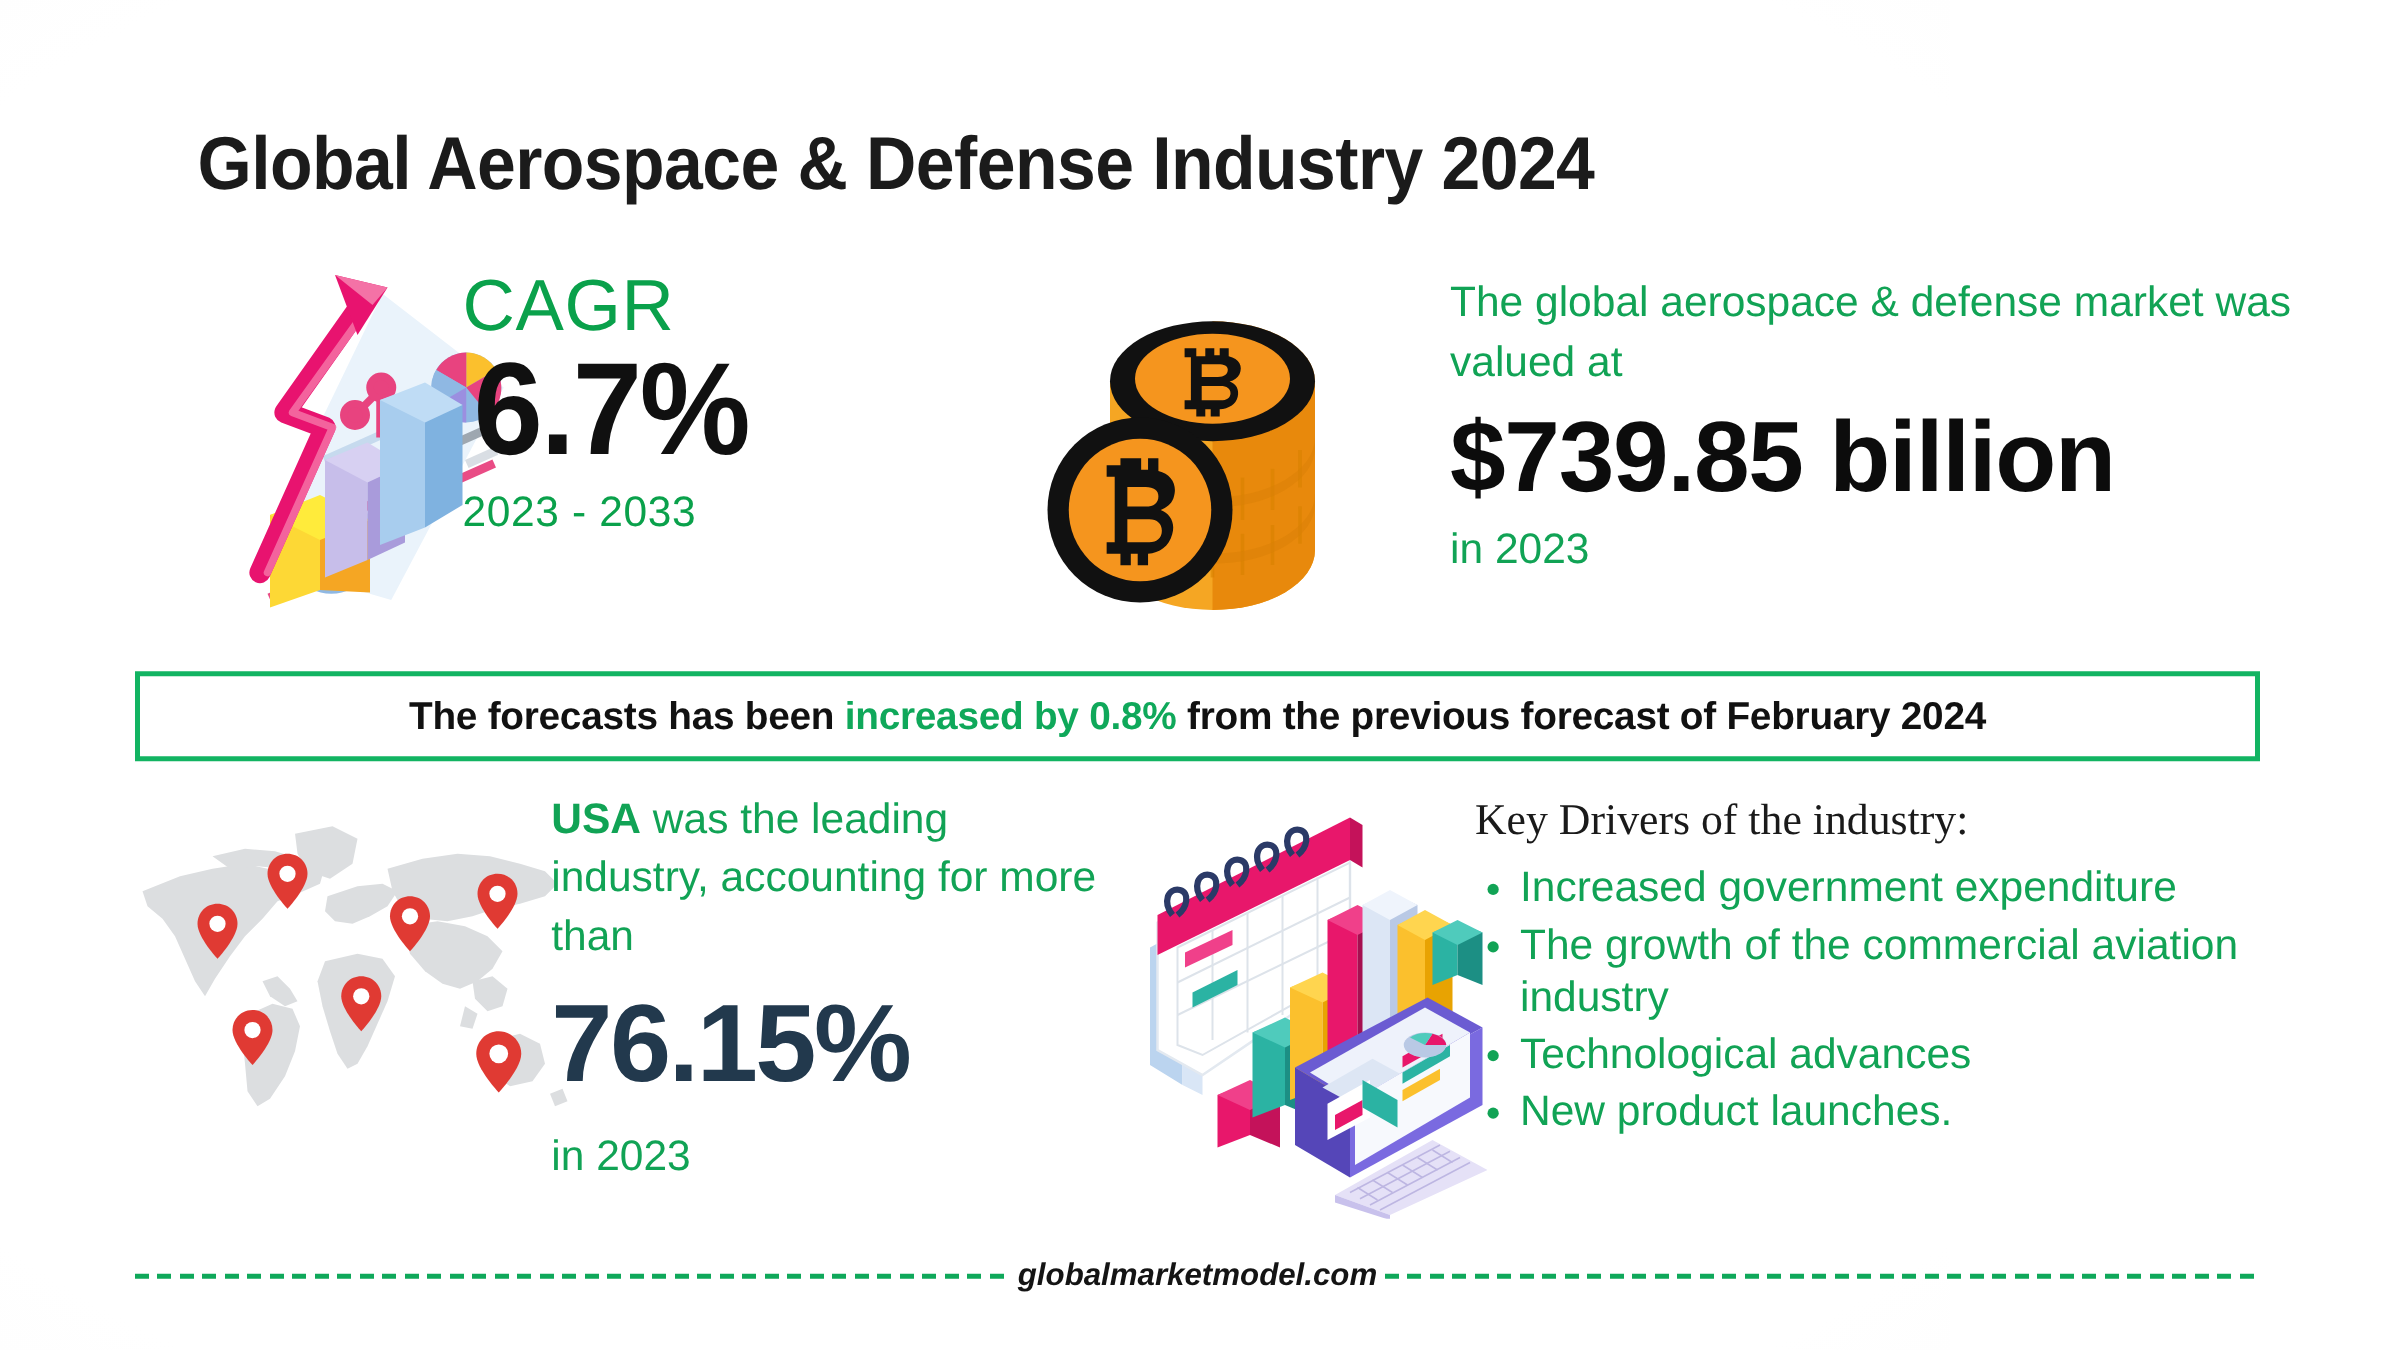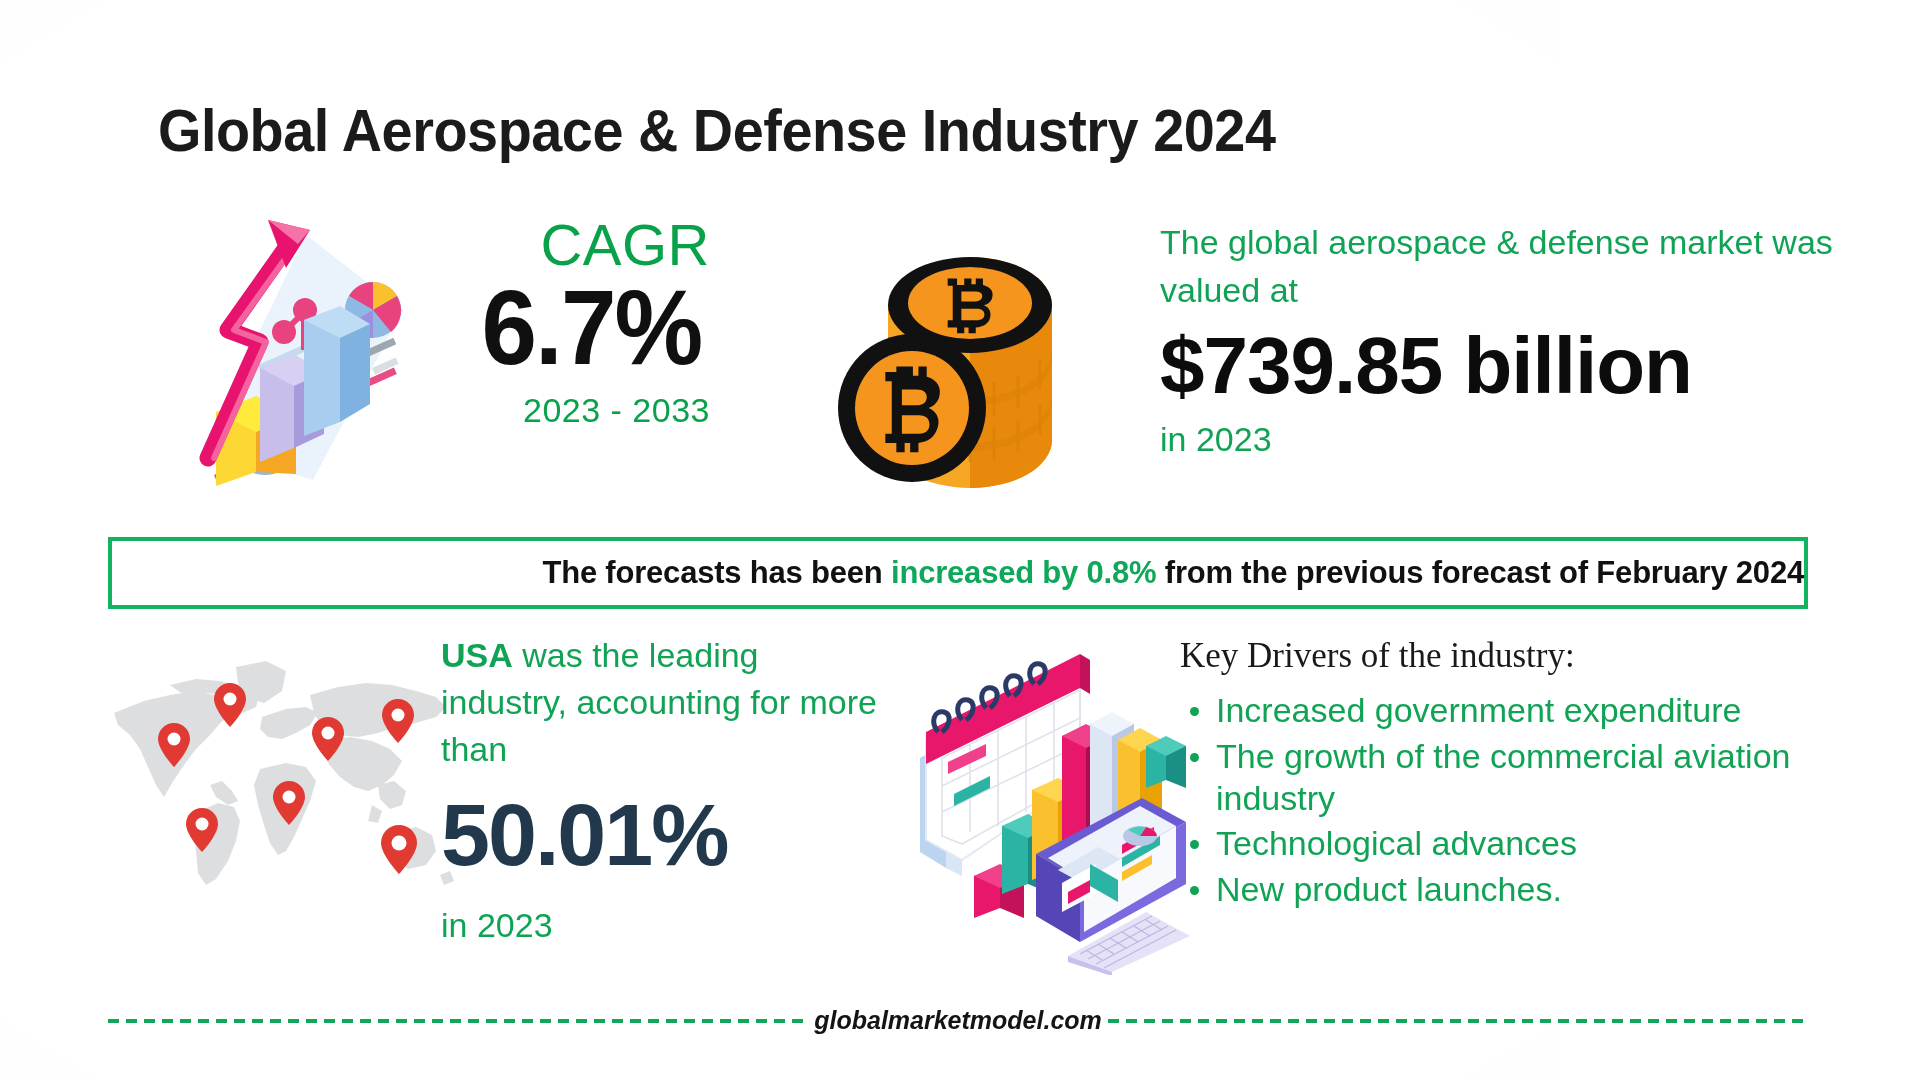--- a/index.html
+++ b/index.html
@@ -27,23 +27,23 @@
     color: #1b1b1b;
     font-family: "Liberation Sans Narrow", "Liberation Sans", sans-serif;
     transform: scaleX(0.93);
     transform-origin: left center;
     white-space: nowrap;
   }
 
   
   .cagr-block {
     position: absolute;
-    left: 360px; top: 215px;
+    left: 370px; top: 215px;
     width: 350px;
-    text-align: right;
+    text-align: left;
   }
   .cagr-label {
     font-size: 58px;
     color: #0AA14B;
     line-height: 1.02;
     letter-spacing: 0.5px;
   }
   .cagr-value {
     font-size: 105px;
     font-weight: 700;
@@ -91,21 +91,21 @@
   
   .banner {
     position: absolute;
     left: 108px; top: 537px;
     width: 1700px;
     height: 72px;
     border: 4px solid #12B462;
     background: #ffffff;
     display: flex;
     align-items: center;
-    justify-content: flex-end;
+    justify-content: center;
   }
   .banner-text {
     font-size: 31px;
     font-weight: 700;
     color: #111;
     letter-spacing: -0.2px;
     font-family: "Liberation Sans Narrow", "Liberation Sans", sans-serif;
     white-space: nowrap;
   }
   .banner-text .hl { color: #0FA85A; }
@@ -387,21 +387,21 @@
         <g transform="translate(289,180)">
             <path d="M0 0 C-10 0 -18 8 -18 18 C-18 30 0 49 0 49 C0 49 18 30 18 18 C18 8 10 0 0 0 Z"></path>
             <circle cx="0" cy="18" r="7.5" fill="#fff"></circle>
           </g>
       </g>
     </svg>
   </div>
 
   <div class="usa-block">
     <div class="usa-lead"><b>USA</b><span> was the leading industry, accounting for more than</span></div>
-    <div class="usa-value">50.01%</div>
+    <div class="usa-value">76.15%</div>
     <div class="usa-year">in 2023</div>
   </div>
 
   <div class="illus" id="illus-dash">
     <svg viewBox="0 0 300 335" width="300" height="335">
 
       <polygon points="30,118 56,104 56,228 30,212" fill="#BBD4EF"></polygon>
       <polygon points="56,104 72,112 72,236 56,228" fill="#D9E6F6"></polygon>
 
       <polygon points="36,98 190,20 190,140 72,220 36,200" fill="#FFFFFF" stroke="#E3E9F0" stroke-width="2"></polygon>

